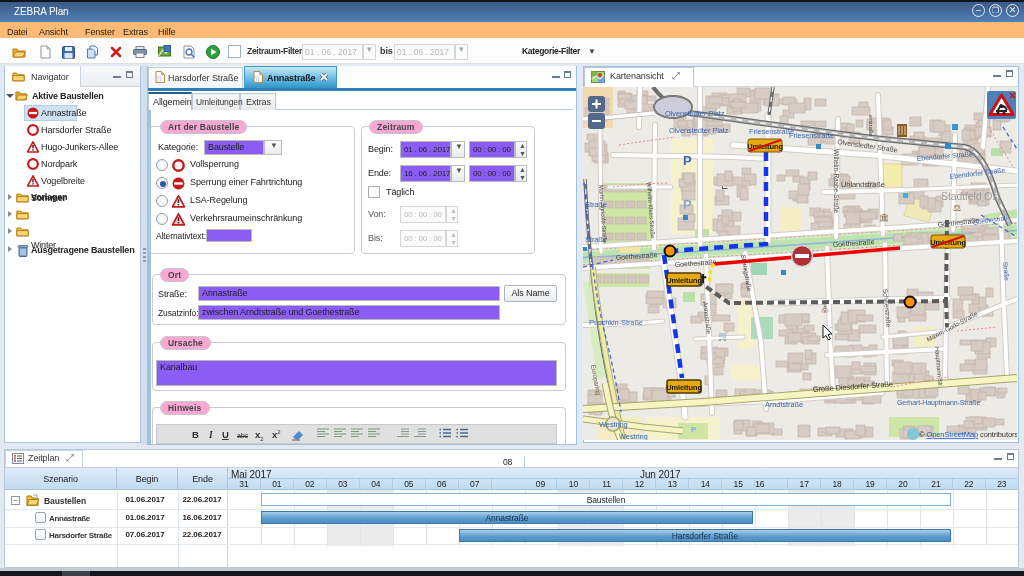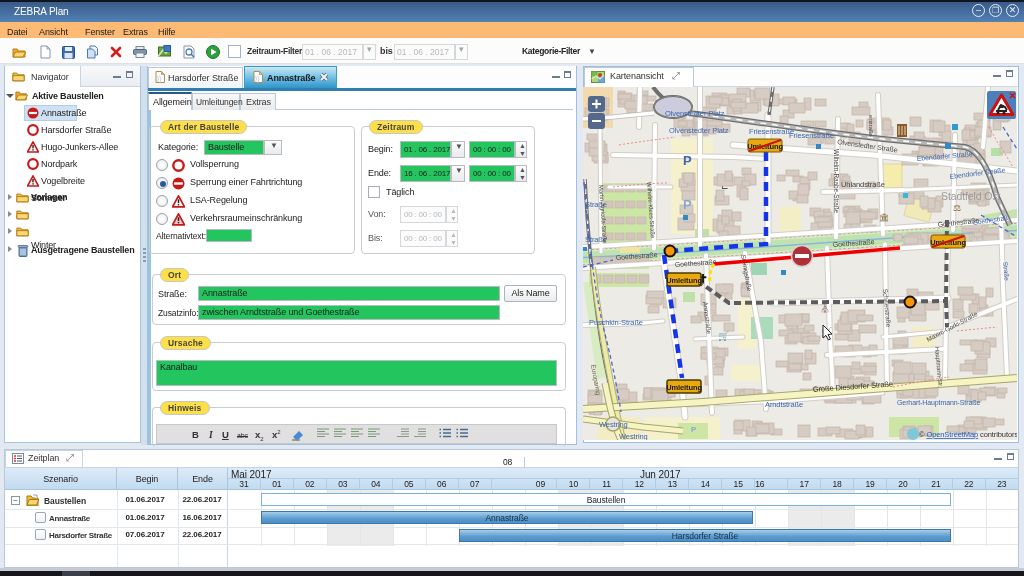--- a/index.html
+++ b/index.html
@@ -5,24 +5,24 @@
 html,body{width:1024px;height:576px;overflow:hidden}
 body{font-family:"Liberation Sans",sans-serif;font-size:9px;letter-spacing:-0.1px;color:#222;background:#e3e9f2;position:relative}
 .abs{position:absolute}
 .titlebar{left:0;top:0;width:1024px;height:22px;background:linear-gradient(#3a5a88,#5181b5);border-top:2px solid #10161f;color:#fff;font-size:10px;line-height:19px;padding-left:14px}
 .winbtn{position:absolute;top:4px;width:13px;height:13px;border:1px solid #e8eef5;border-radius:50%;color:#eef3f8;font-size:9px;line-height:11px;text-align:center}
 .menubar{left:0;top:22px;width:1024px;height:16px;background:#fdba74;font-size:9px;color:#1a1a1a}
 .menubar span{position:absolute;top:5px}
 .toolbar{left:0;top:38px;width:1024px;height:26px;background:#fcfcfc;border-bottom:1px solid #e0e0e0}
 .panel{background:#fff;border:1px solid #a9c5dd}
 .ptab{position:absolute;background:#fff;border:1px solid #bcc8d4;border-bottom:none;font-size:9px;color:#333}
-.fld{position:absolute;border:1px solid #b8bcc0;background:#22c55e;font-size:9px;color:#222;padding:0 3px;line-height:14px;white-space:nowrap;overflow:hidden}
+.fld{position:absolute;border:1px solid #b8bcc0;background:#8b5cf6;font-size:9px;color:#222;padding:0 3px;line-height:14px;white-space:nowrap;overflow:hidden}
 .dis{color:#b5b9bd;background:#fbfbfb;border-color:#d5d8da}
 .grp{position:absolute;border:1px solid #c8ccd0;border-radius:4px}
-.grplbl{position:absolute;background:#fde047;border:1px solid #c4c8cc;border-radius:8px;font-size:8.5px;font-weight:bold;color:#444;padding:0px 7px;line-height:12px;letter-spacing:0.2px}
+.grplbl{position:absolute;background:#f9a8d4;border:1px solid #c4c8cc;border-radius:8px;font-size:8.5px;font-weight:bold;color:#444;padding:0px 7px;line-height:12px;letter-spacing:0.2px}
 .radio{position:absolute;width:12px;height:12px;border-radius:50%;border:1px solid #9aa0a6;background:radial-gradient(#fff,#e8eaec)}
 .lbl{position:absolute;font-size:9px;color:#222}
 </style></head><body>
 
 <div class="abs titlebar">ZEBRA Plan</div>
 <div class="winbtn" style="left:972px">–</div>
 <div class="winbtn" style="left:989px;font-size:8px">❐</div>
 <div class="winbtn" style="left:1006px">✕</div>
 <div class="abs menubar">
  <span style="left:7px">Datei</span>

